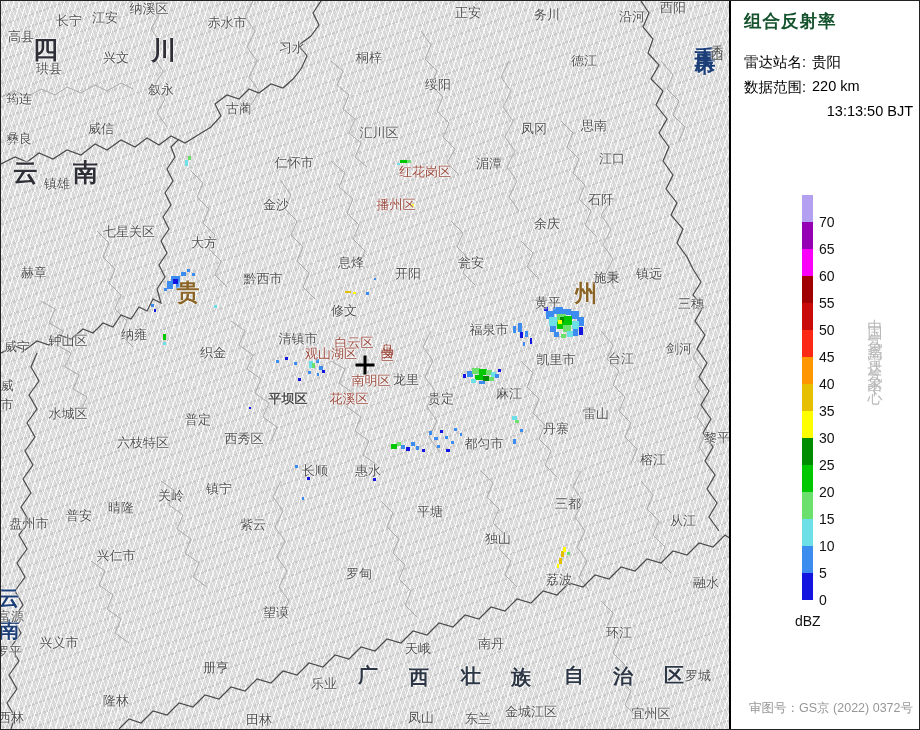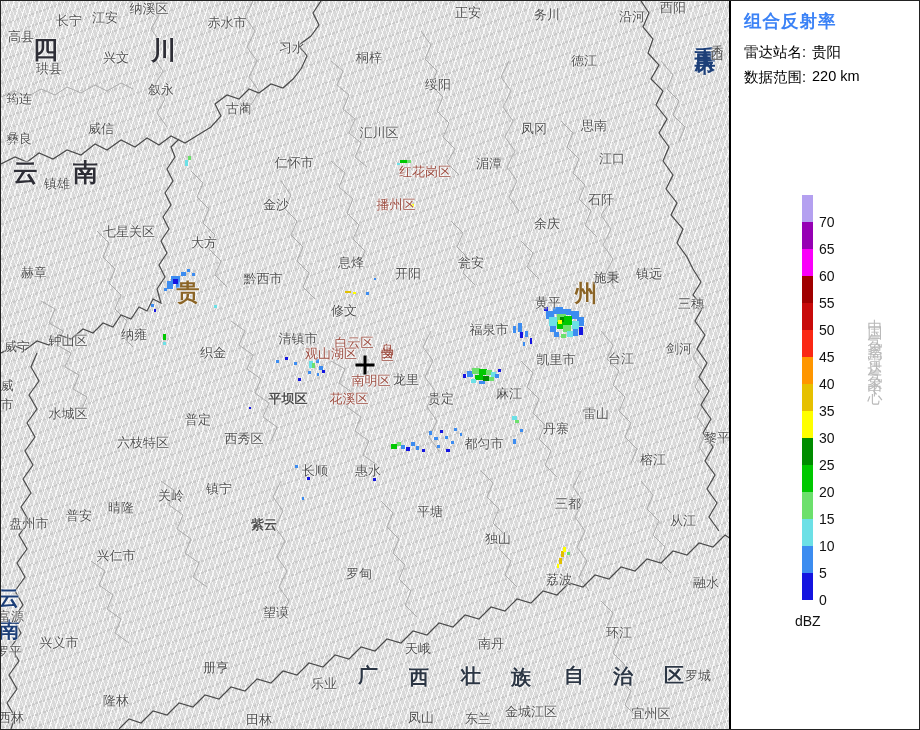--- a/index.html
+++ b/index.html
@@ -23,21 +23,21 @@
   .ml.pblue{font-size:21px;font-weight:700;color:#1d3f78}
   .ml.gz{font-size:23px;font-weight:700;color:#8a6426}
   .ml.gx{font-size:20px;font-weight:700;color:#2c3644}
   .ml.vert{writing-mode:vertical-rl;text-orientation:upright;letter-spacing:3px}
   .cross{position:absolute;width:19px;height:19px;transform:translate(-50%,-50%)}
   .cross::before{content:"";position:absolute;left:0;right:0;top:8px;height:3px;background:#000}
   .cross::after{content:"";position:absolute;top:0;bottom:0;left:8px;width:3px;background:#000}
   
   .panel{position:absolute;left:728px;top:0;width:192px;height:728px;background:#fff;
          border-left:2px solid #000;box-sizing:border-box}
-  .ptitle{margin:8px 0 10px 13px;font-size:17.5px;font-weight:700;color:#3b82f6;letter-spacing:1px}
+  .ptitle{margin:8px 0 20px 13px;font-size:17.5px;font-weight:700;color:#14532d;letter-spacing:1px}
   .prow{display:flex;gap:6px;margin:0 0 6px 13px;font-size:14.5px;color:#000}
   .prow.clock{justify-content:flex-end;margin-right:8px}
   .legend{position:absolute;left:71px;top:194px;width:80px}
   .lblock{width:11px;height:27px}
   .lticks{position:absolute;left:88px;top:194px;width:40px}
   .ltick{position:absolute;left:0;transform:translateY(-52%);font-size:14px;color:#111}
   .dbz{position:absolute;left:64px;top:612px;font-size:14px;color:#111}
   .wm{position:absolute;left:134px;top:306px;writing-mode:vertical-rl;text-orientation:upright;
       font-size:15px;letter-spacing:7px;color:#b9b9b9}
   .approval{position:absolute;right:8px;bottom:12px;font-size:12.5px;color:#979797}
@@ -285,21 +285,21 @@
         <span class="ml county" style="left: 567px; top: 503px;">三都</span>
         <span class="ml county" style="left: 558px; top: 579px;">荔波</span>
         <span class="ml county" style="left: 497px; top: 538px;">独山</span>
         <span class="ml county" style="left: 483px; top: 443px;">都匀市</span>
         <span class="ml county" style="left: 429px; top: 511px;">平塘</span>
         <span class="ml county" style="left: 367px; top: 470px;">惠水</span>
         <span class="ml county" style="left: 314px; top: 470px;">长顺</span>
         <span class="ml county" style="left: 358px; top: 573px;">罗甸</span>
         <span class="ml county" style="left: 275px; top: 612px;">望谟</span>
         <span class="ml county" style="left: 215px; top: 667px;">册亨</span>
-        <span class="ml county" style="left: 263px; top: 524px; font-weight: bold;">紫云</span>
+        <span class="ml county" style="left: 252px; top: 524px;">紫云</span>
         <span class="ml county" style="left: 243px; top: 438px;">西秀区</span>
         <span class="ml county" style="left: 197px; top: 419px;">普定</span>
         <span class="ml county" style="left: 142px; top: 442px;">六枝特区</span>
         <span class="ml county" style="left: 67px; top: 413px;">水城区</span>
         <span class="ml county" style="left: 28px; top: 523px;">盘州市</span>
         <span class="ml county" style="left: 78px; top: 515px;">普安</span>
         <span class="ml county" style="left: 120px; top: 507px;">晴隆</span>
         <span class="ml county" style="left: 170px; top: 495px;">关岭</span>
         <span class="ml county" style="left: 218px; top: 488px;">镇宁</span>
         <span class="ml county" style="left: 115px; top: 555px;">兴仁市</span>
@@ -332,20 +332,23 @@
   <aside class="panel">
     <h1 class="ptitle">组合反射率</h1>
     <div class="prow">
       <span>雷达站名:</span>
       <span>贵阳</span>
     </div>
     <div class="prow">
       <span>数据范围:</span>
       <span>220 km</span>
     </div>
+    <div class="prow clock">
+      <span>13:13:50 BJT</span>
+    </div>
 
     <div class="legend">
         <div class="lblock" style="background: rgb(180, 160, 240);"></div>
         <div class="lblock" style="background: rgb(150, 0, 180);"></div>
         <div class="lblock" style="background: rgb(250, 0, 250);"></div>
         <div class="lblock" style="background: rgb(160, 0, 0);"></div>
         <div class="lblock" style="background: rgb(200, 10, 10);"></div>
         <div class="lblock" style="background: rgb(250, 40, 20);"></div>
         <div class="lblock" style="background: rgb(255, 150, 0);"></div>
         <div class="lblock" style="background: rgb(230, 192, 0);"></div>
@@ -370,14 +373,15 @@
         <span class="ltick" style="top: 270px;">25</span>
         <span class="ltick" style="top: 297px;">20</span>
         <span class="ltick" style="top: 324px;">15</span>
         <span class="ltick" style="top: 351px;">10</span>
         <span class="ltick" style="top: 378px;">5</span>
         <span class="ltick" style="top: 405px;">0</span>
       </div>
     <div class="dbz">dBZ</div>
 
     <div class="wm">中国气象局雷达气象中心</div>
+    <div class="approval">审图号：GS京 (2022) 0372号</div>
   </aside>
 </div>
 
 </body></html>

